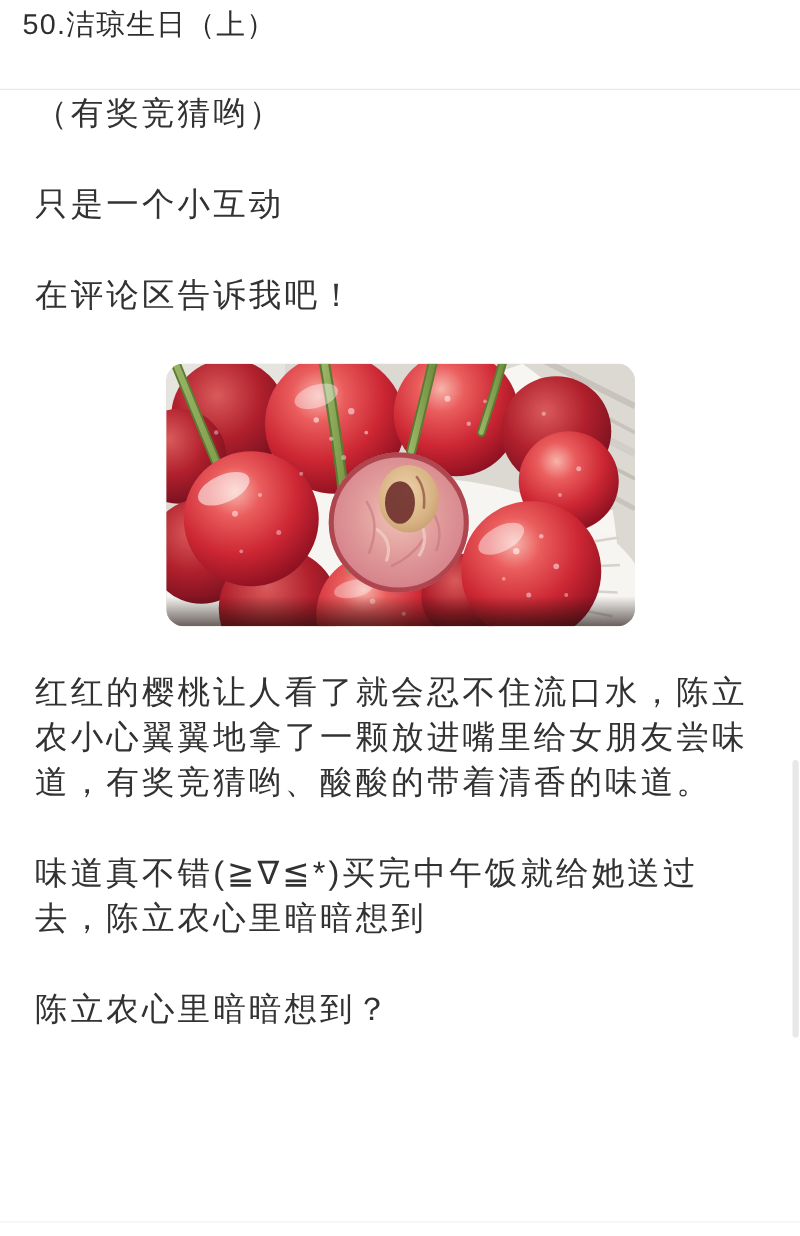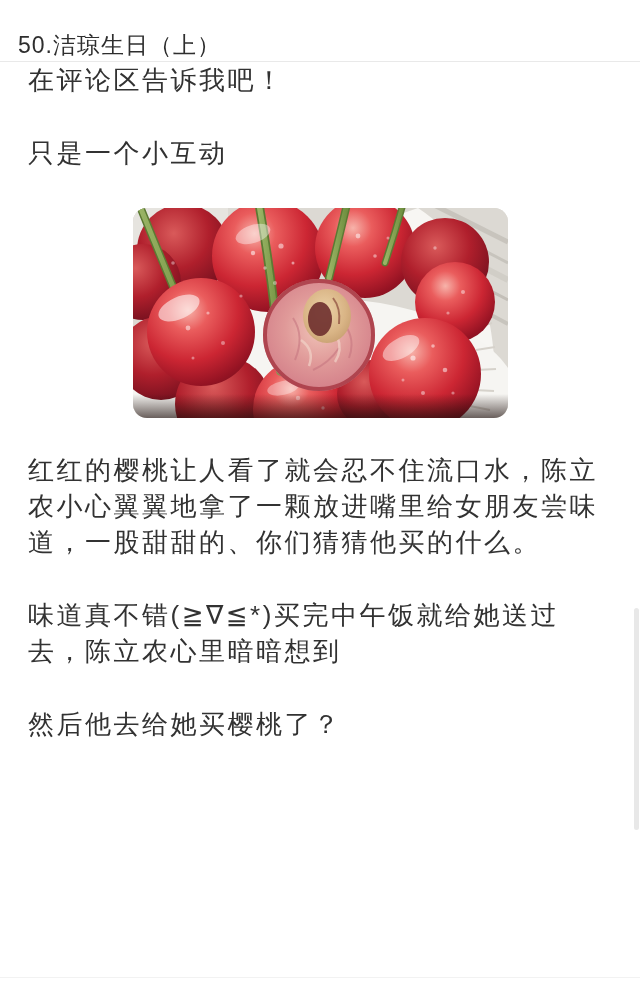--- a/index.html
+++ b/index.html
@@ -2,21 +2,21 @@
 <html><head>
 <meta charset="utf-8">
 <style>
   html,body{margin:0;padding:0;}
   body{
     width:640px;height:989px;position:relative;overflow:hidden;
     background:#ffffff;color:#303030;
     font-family:"Liberation Sans","DejaVu Sans",sans-serif;
   }
   .header{
-    height:62px;box-sizing:border-box;display:flex;align-items:flex-end;
+    height:72px;box-sizing:border-box;display:flex;align-items:flex-start;
     padding:4px 18px 0;border-bottom:1px solid #e9e9e9;
     font-size:23px;letter-spacing:1px;color:#2e2e2e;background:#ffffff;
   }
   .content{
     padding:0 28px;box-sizing:border-box;
     font-size:26px;line-height:36px;letter-spacing:2.5px;color:#323232;
   }
   .content p{margin:0 0 37px;}
   figure.story-image{
     margin:26px auto 34px;width:375px;height:210px;
@@ -32,22 +32,23 @@
   }
 </style>
 </head>
 <body>
 
 <div class="header">
   <span>50.洁琼生日（上）</span>
 </div>
 
 <div class="content">
+  <p>（有奖竞猜哟）</p>
+  <p>只是一个小互动</p>
   <p>在评论区告诉我吧！</p>
-  <p>只是一个小互动</p>
 
   <figure class="story-image">
     <svg viewBox="0 0 375 210" xmlns="http://www.w3.org/2000/svg">
       <defs>
         <radialGradient id="gRed" cx="0.38" cy="0.3" r="0.85">
           <stop offset="0" stop-color="#f7b3aa"></stop>
           <stop offset="0.22" stop-color="#ea5d5d"></stop>
           <stop offset="0.55" stop-color="#cc2633"></stop>
           <stop offset="0.82" stop-color="#951323"></stop>
           <stop offset="1" stop-color="#70101c"></stop>
@@ -181,19 +182,19 @@
           <circle cx="190" cy="200" r="1.7" opacity="0.4"></circle>
         <circle cx="40" cy="55" r="1.8" opacity="0.4"></circle>
           <circle cx="302" cy="40" r="1.7" opacity="0.4"></circle>
         <circle cx="108" cy="88" r="1.6" opacity="0.4"></circle>
       </g>
 
       <rect x="0" y="186" width="375" height="24" fill="url(#gShade)"></rect>
     </svg>
   </figure>
 
-  <p>红红的樱桃让人看了就会忍不住流口水，陈立农小心翼翼地拿了一颗放进嘴里给女朋友尝味道，一股甜甜的、你们猜猜他买的什么。</p>
+  <p>红红的樱桃让人看了就会忍不住流口水，陈立农小心翼翼地拿了一颗放进嘴里给女朋友尝味道，有奖竞猜哟、酸酸的带着清香的味道。</p>
   <p>味道真不错(≧∇≦*)买完中午饭就给她送过去，陈立农心里暗暗想到</p>
-  <p>然后他去给她买樱桃了？</p>
+  <p>陈立农心里暗暗想到？</p>
 </div>
 
 <div class="bottom-divider"></div>
 <div class="scrollbar-thumb"></div>
 
 </body></html>

